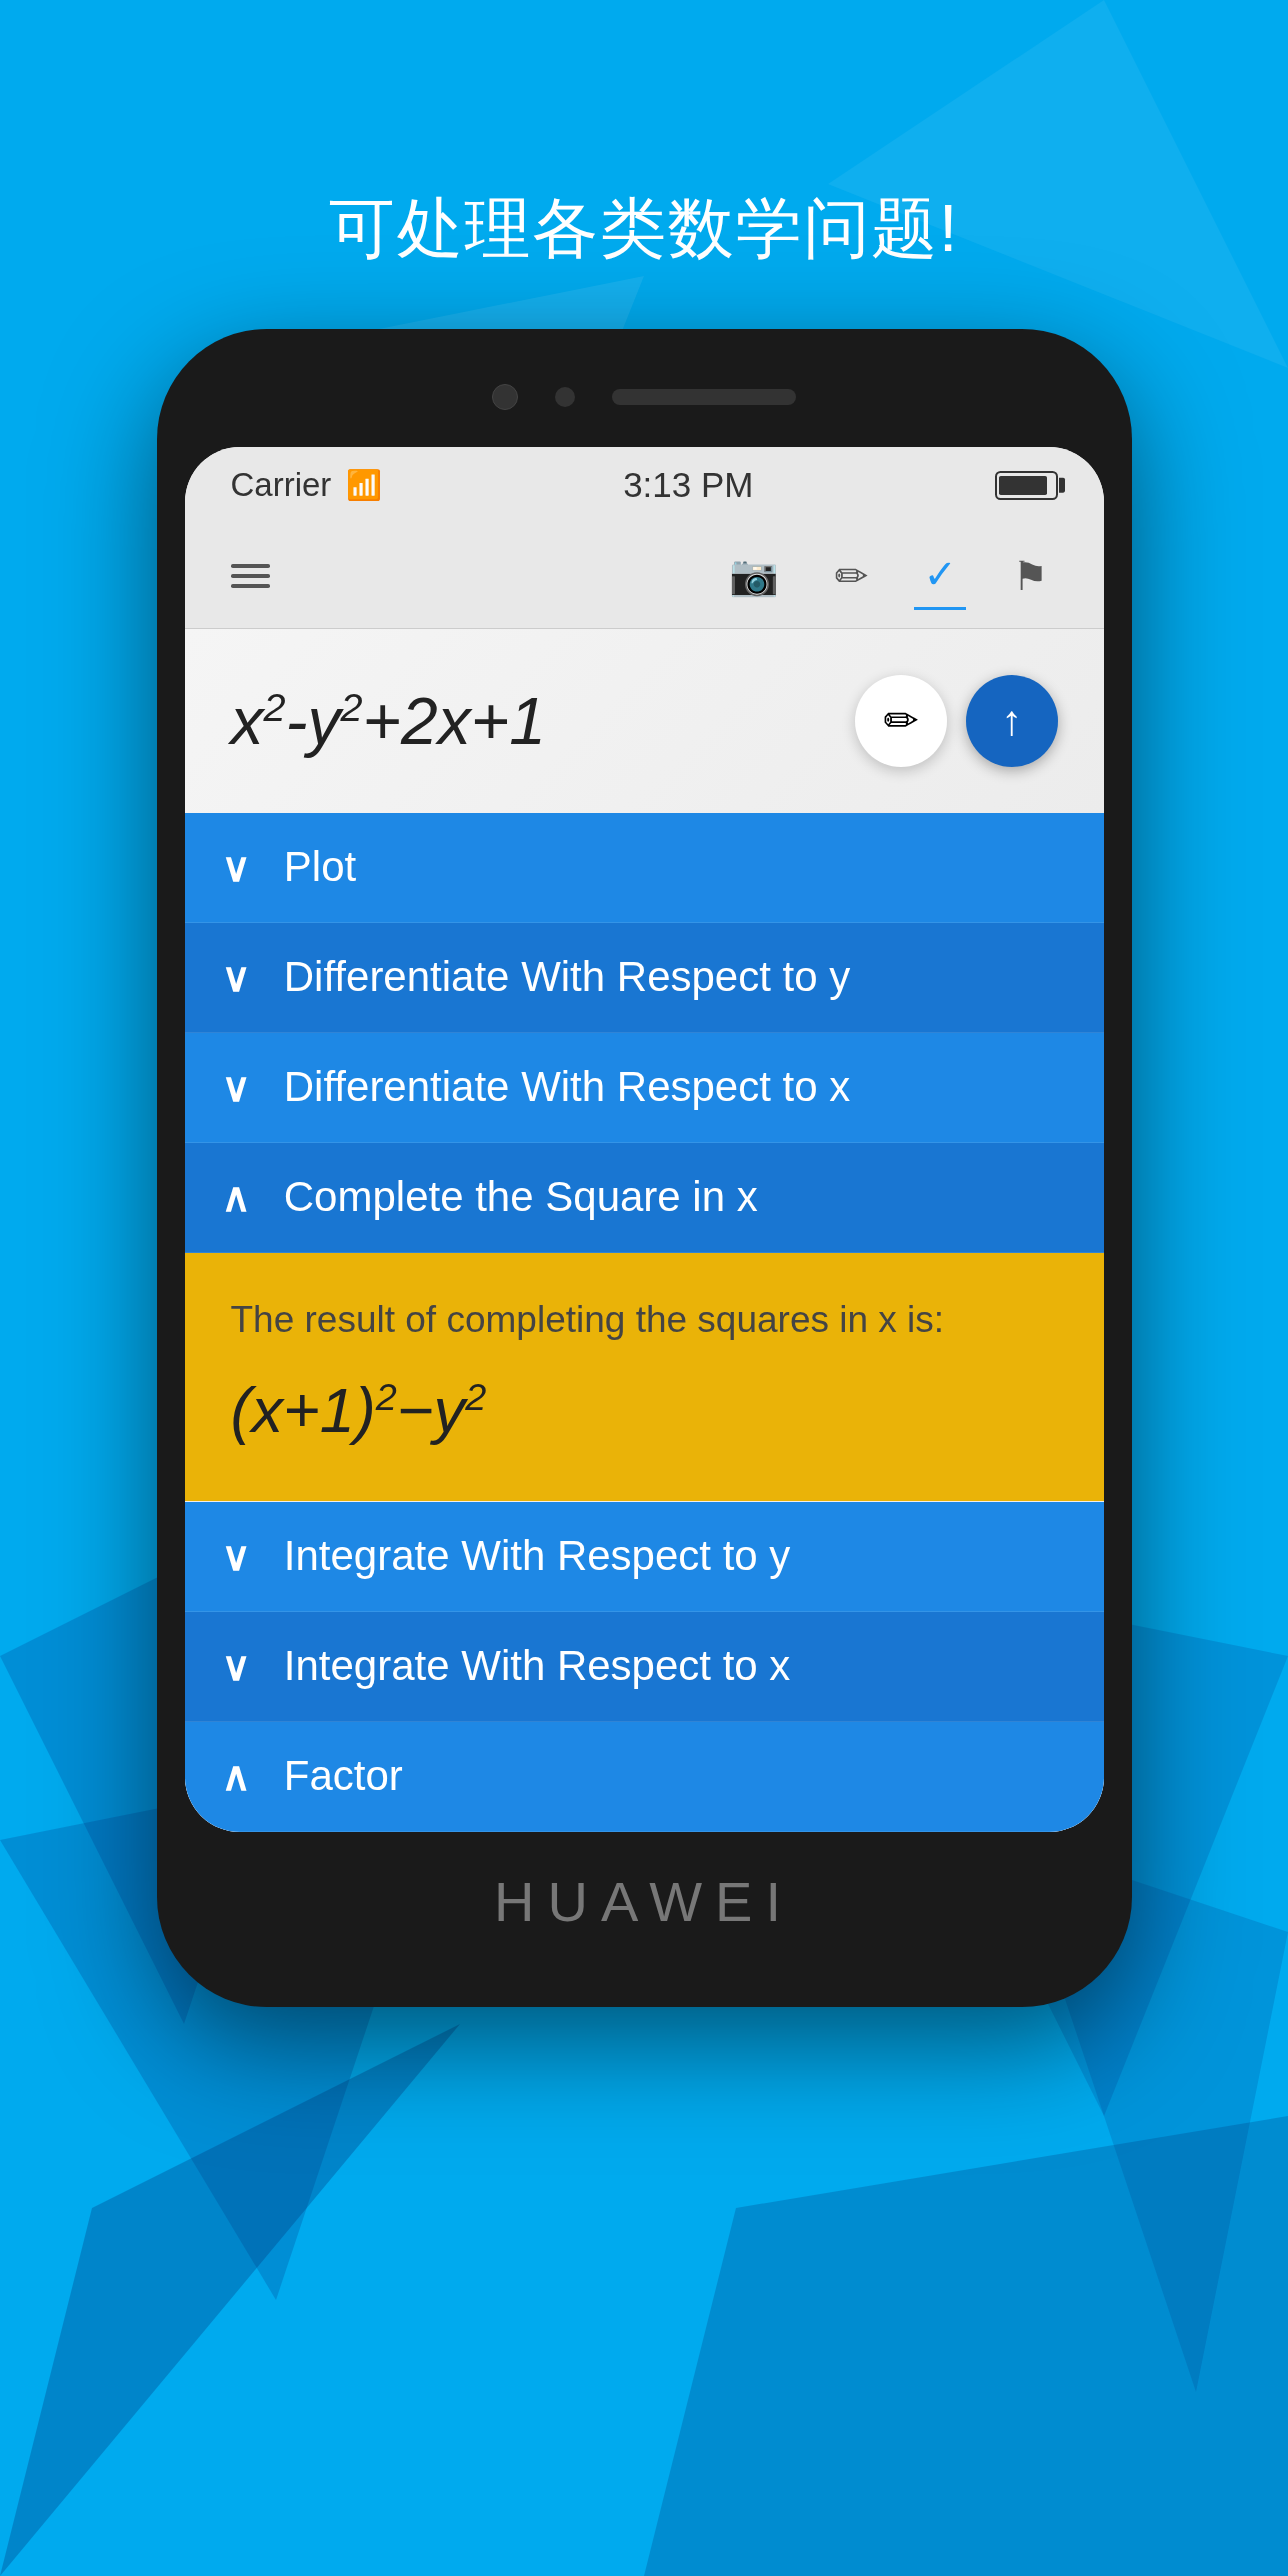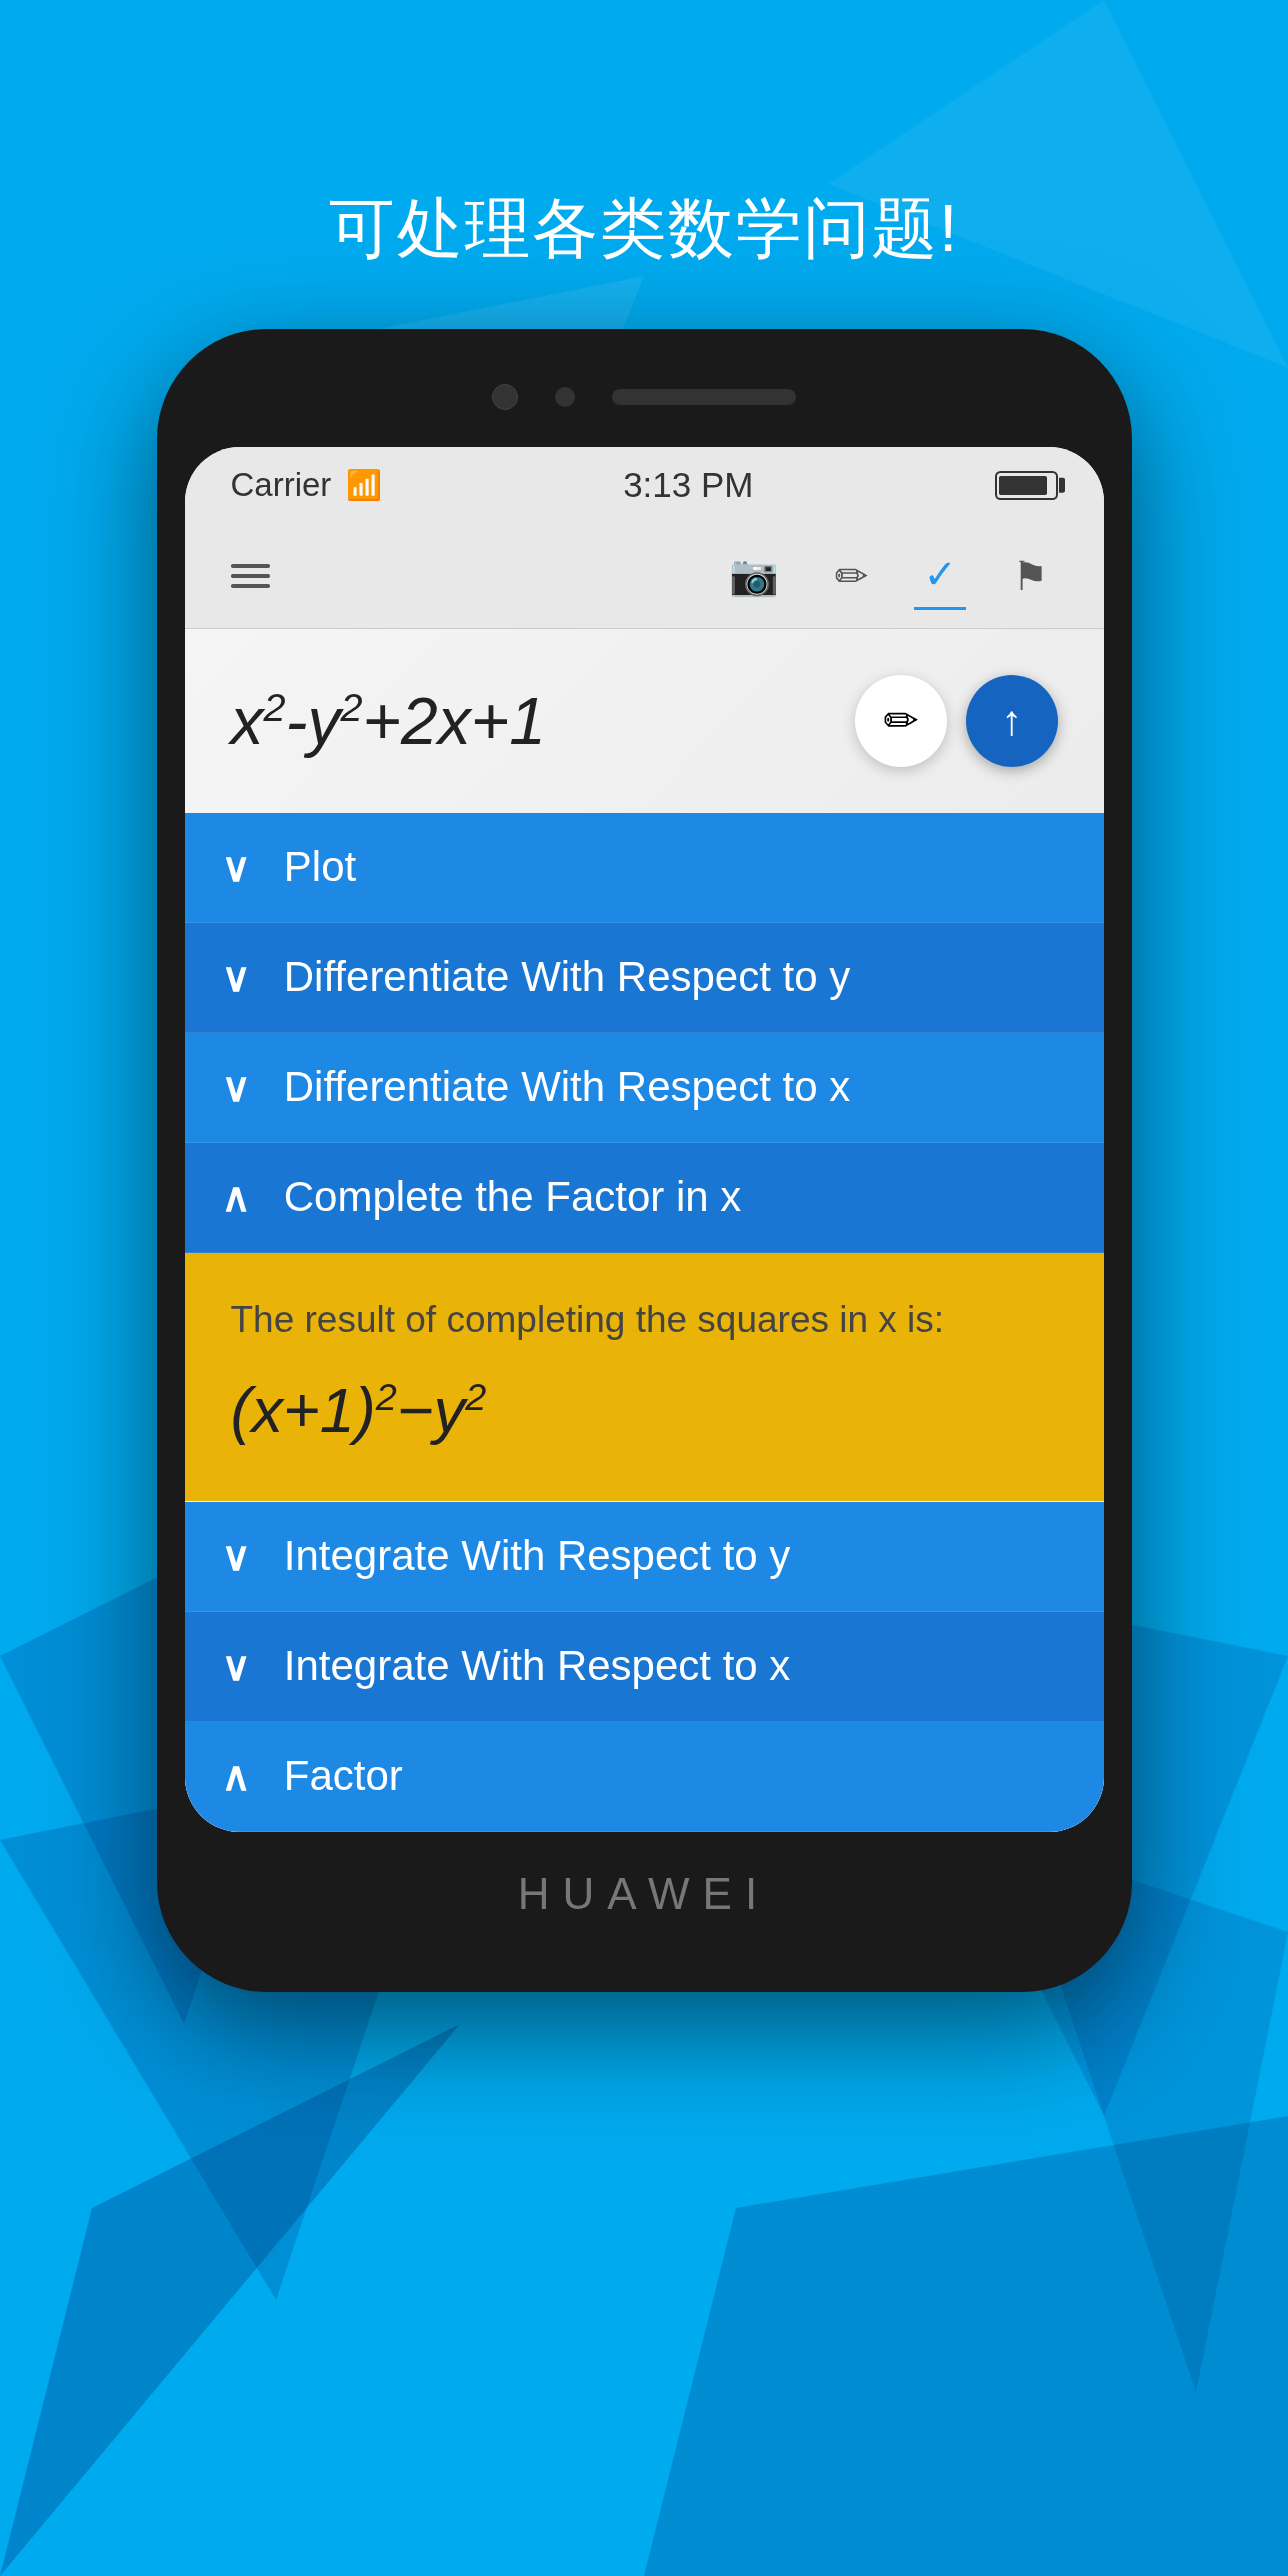--- a/index.html
+++ b/index.html
@@ -315,21 +315,21 @@
     
     .phone-bottom {
       display: flex;
       justify-content: center;
       align-items: center;
       padding: 37px 0 18.4px 0;
     }
 
     .phone-brand {
       color: #777;
-      font-size: 44px;
+      font-size: 56px;
       letter-spacing: 13px;
       font-weight: 500;
     }
 
     sup {
       font-size: 0.6em;
       vertical-align: super;
     }
   </style>
 </head>
@@ -412,21 +412,21 @@
           <span class="menu-item-label">Differentiate With Respect to y</span>
         </div>
 
         <div class="menu-item blue">
           <span class="menu-item-chevron">∨</span>
           <span class="menu-item-label">Differentiate With Respect to x</span>
         </div>
 
         <div class="menu-item blue-dark">
           <span class="menu-item-chevron">∧</span>
-          <span class="menu-item-label">Complete the Factor in x</span>
+          <span class="menu-item-label">Complete the Square in x</span>
         </div>
 
         <div class="expanded-content">
           <div class="expanded-text">The result of completing the squares in x is:</div>
           <div class="expanded-formula">
             (x+1)<sup>2</sup>−y<sup>2</sup>
           </div>
         </div>
 
         <div class="menu-item blue">

